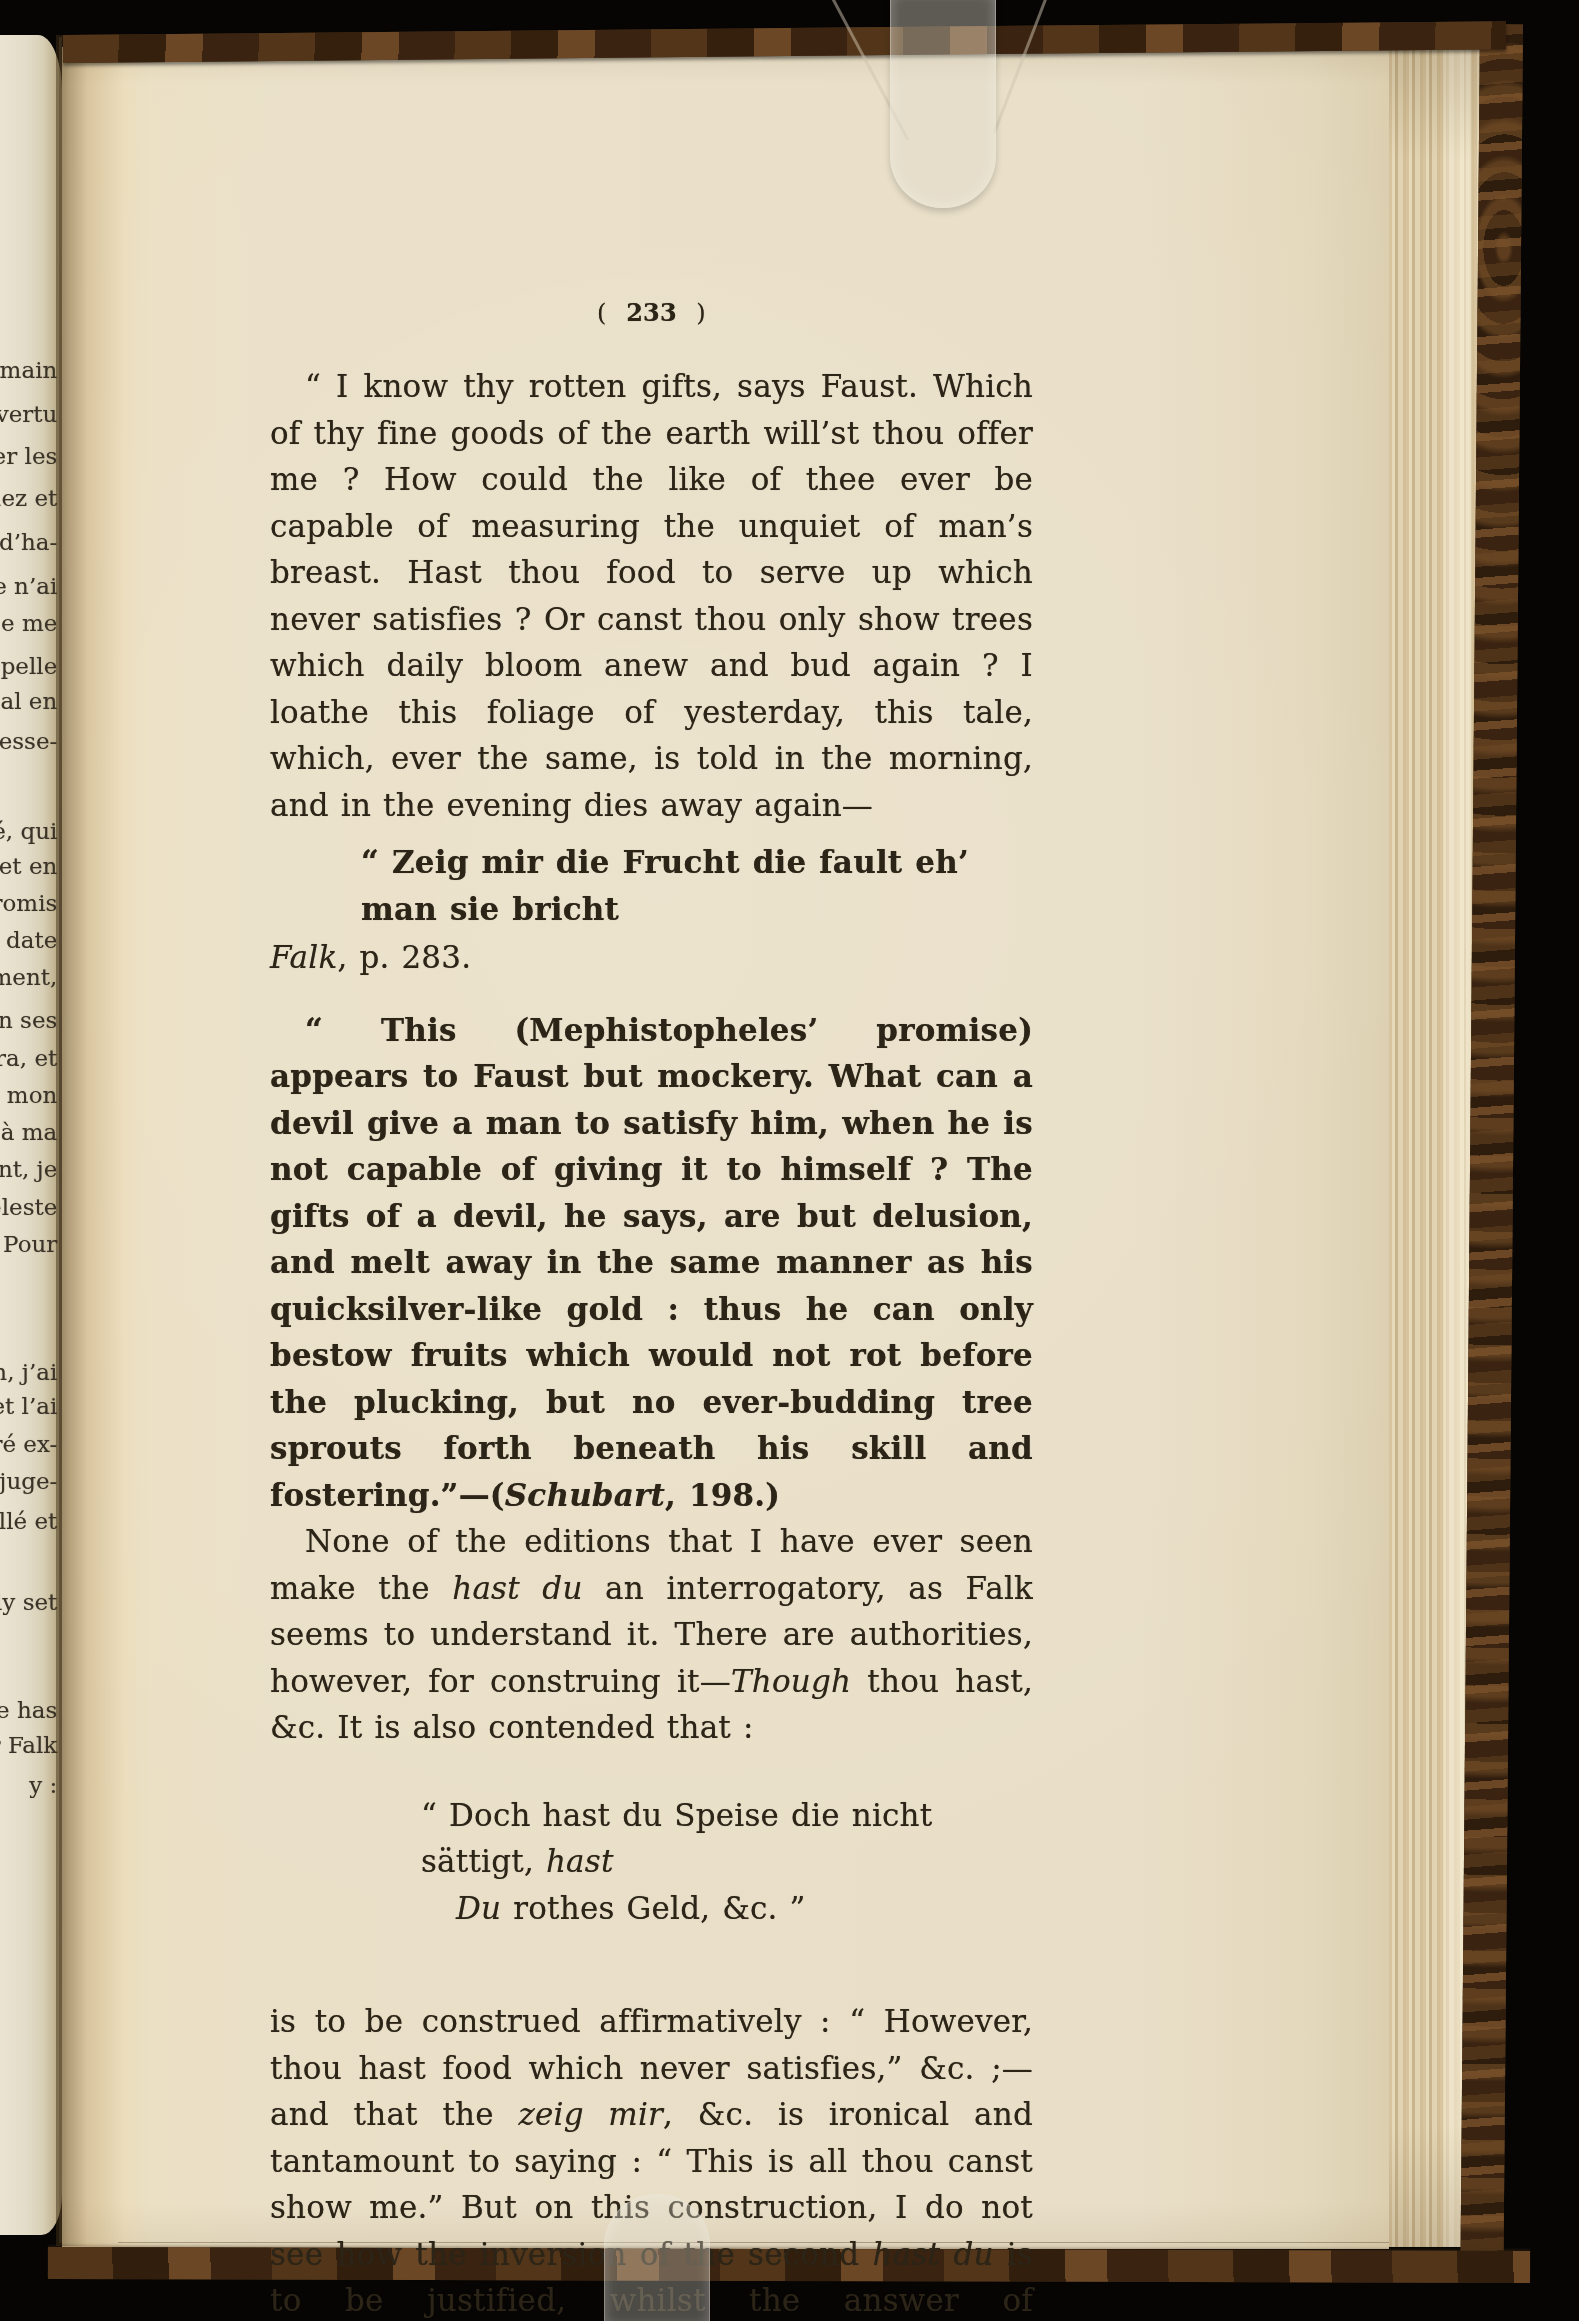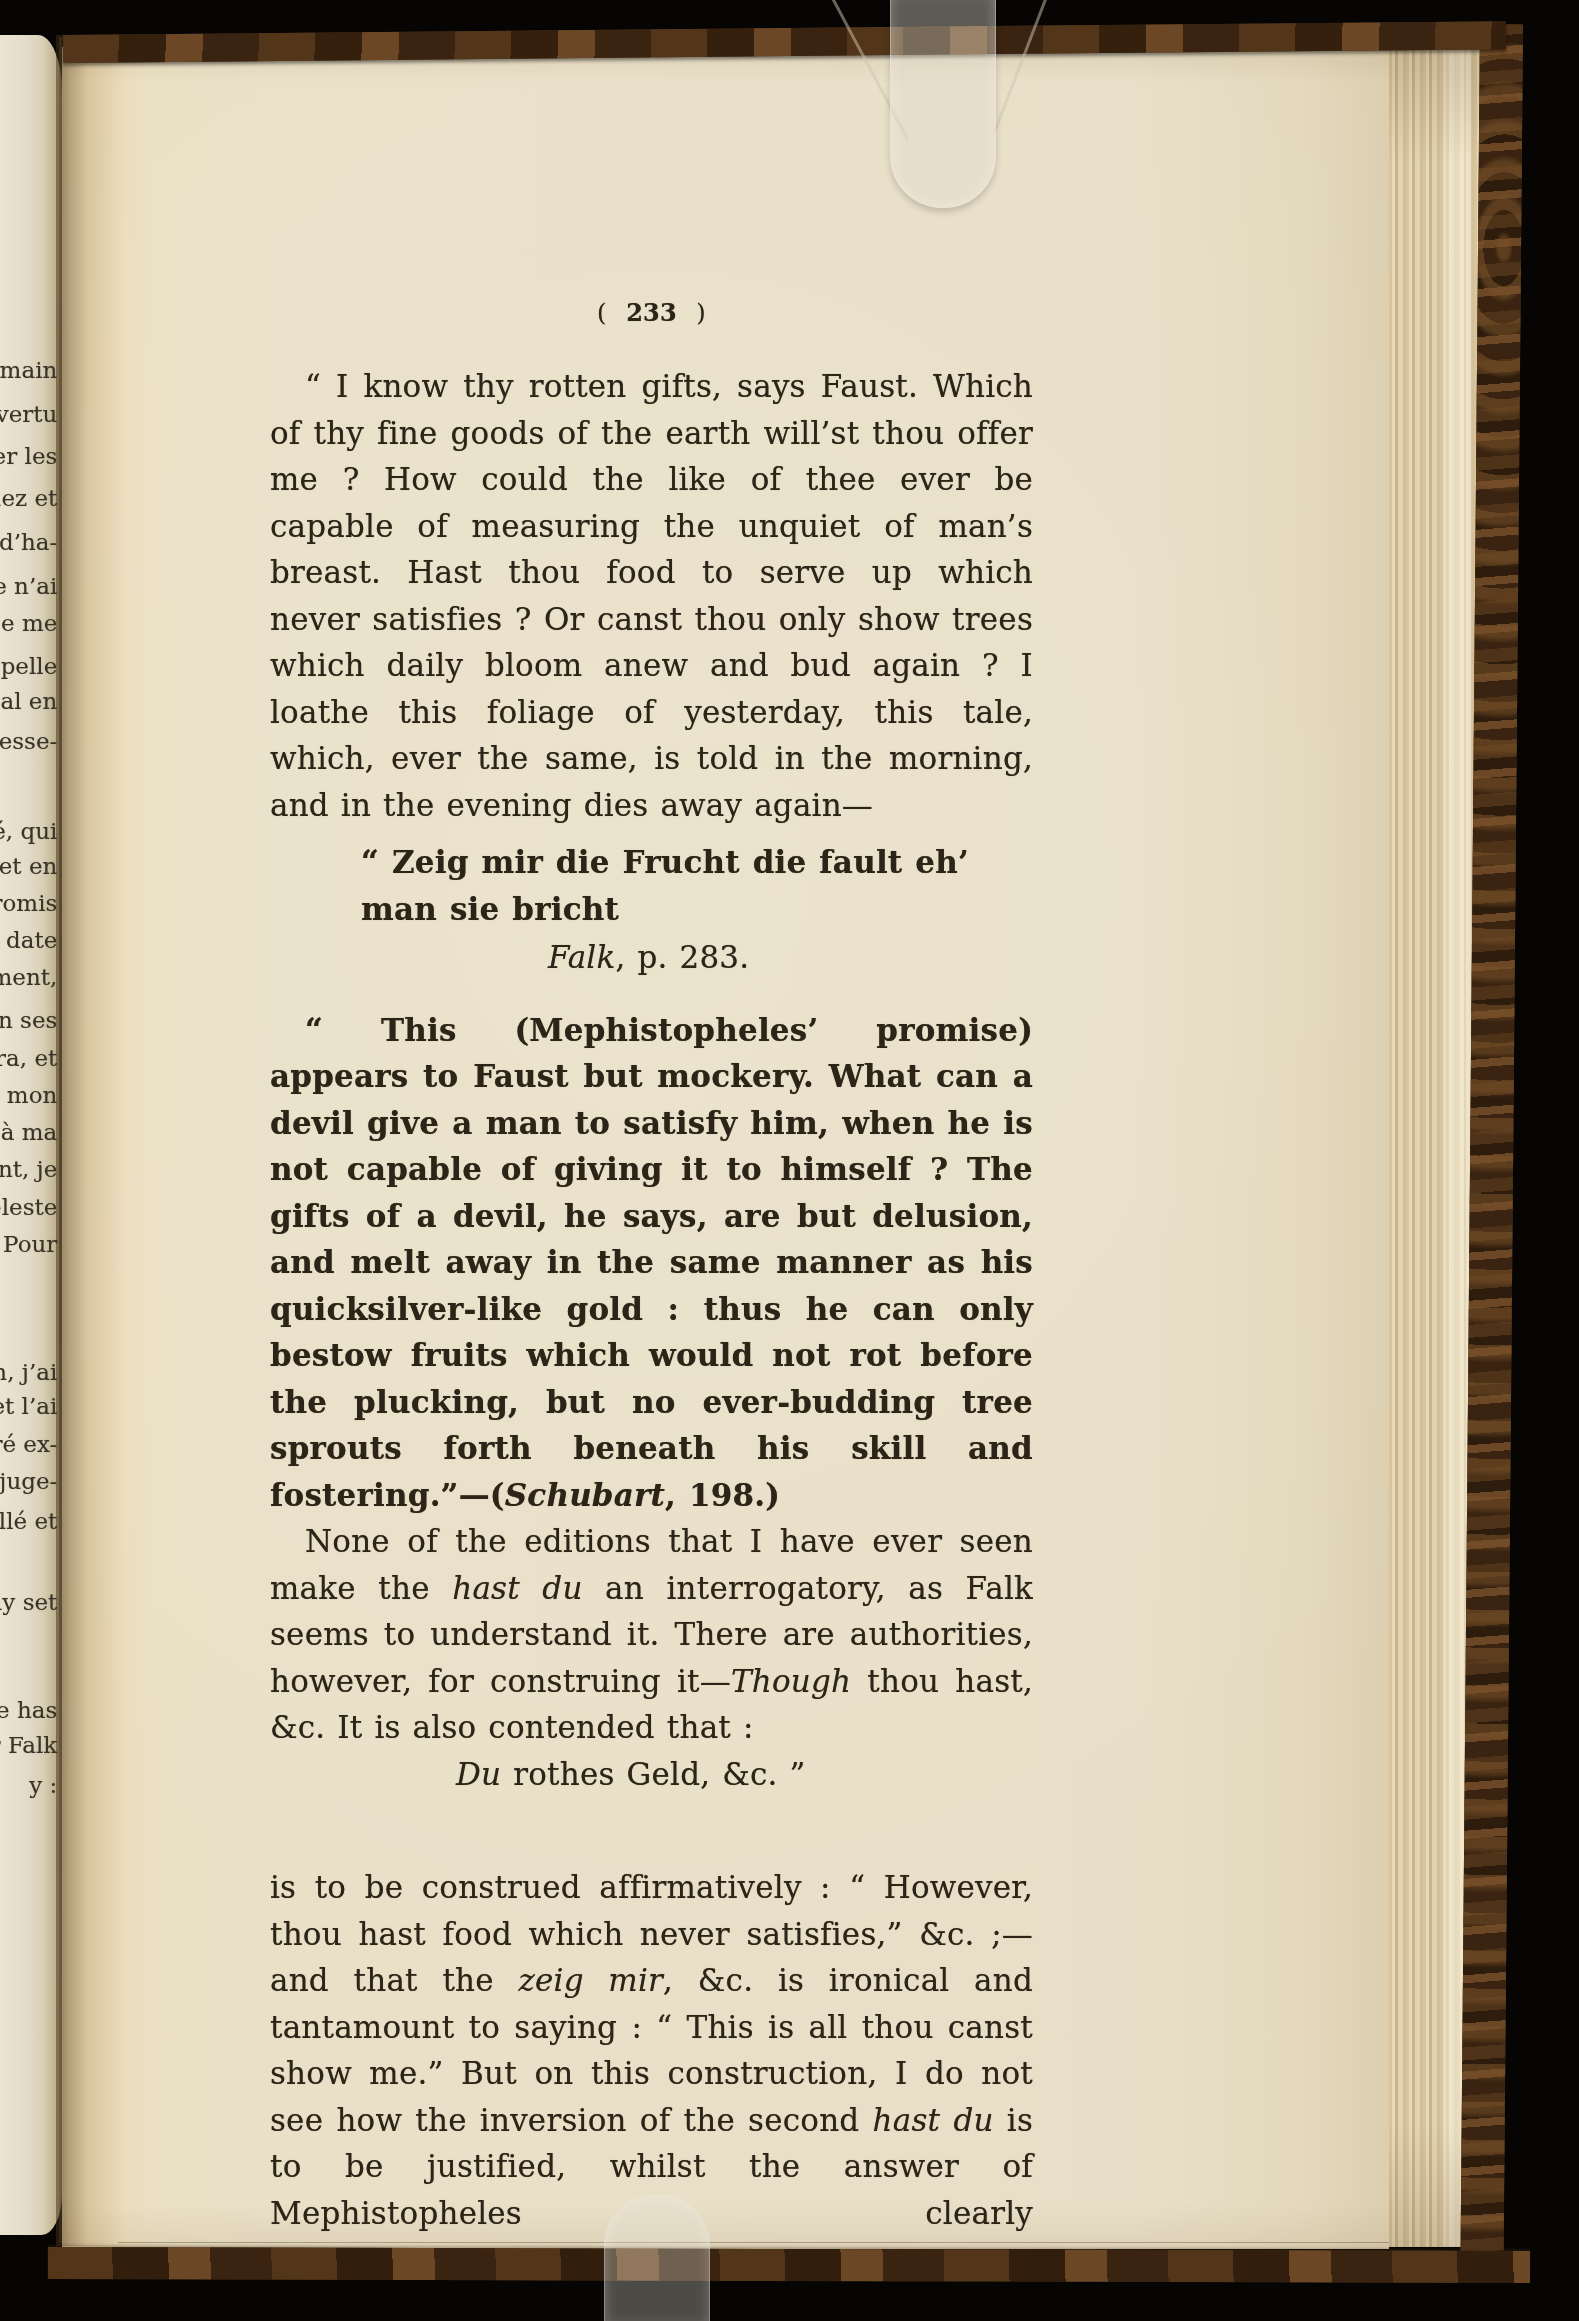--- a/index.html
+++ b/index.html
@@ -75,21 +75,21 @@
     font-size:31px;line-height:1.5;letter-spacing:0.2px;word-spacing:1.9px;
     text-shadow:0 0 0.7px rgba(43,36,23,.55);}
   .pagenum{margin:295px 0 0 0;text-align:center;white-space:pre;font-size:24px;}
   .bd{font-weight:bold;}
   .it{font-style:italic;}
   .para{text-align:justify;margin:0;}
   .indent{text-indent:35px;}
   .p1{margin-top:32px;}
   .q1a{margin:11.2px 0 0 91px;font-weight:bold;}
   .q1b{margin:0 0 0 153px;}
-  .attr{margin:1.9px 5.6px 0 0;text-align:center;}
+  .attr{margin:1.9px 5.6px 0 0;text-align:left;}
   .p2{margin-top:26px;font-weight:bold;}
   .q2a{margin:41px 0 0 151px;}
   .q2b{margin:0 0 0 186px;}
   .p4{margin-top:67px;text-align-last:justify;}
 </style>
 </head>
 <body>
 
 <div class="scene">
 
@@ -141,20 +141,21 @@
 
     <p class="para indent p1"><span>“ I know thy rotten gifts, says Faust.  Which of thy fine goods of the earth will’st thou offer me ?  How could the like of thee ever be capable of measuring the unquiet of man’s breast.  Hast thou food to serve up which never satisfies ?  Or canst thou only show trees which daily bloom anew and bud again ?  I loathe this foliage of yesterday, this tale, which, ever the same, is told in the morning, and in the evening dies away again—</span></p>
 
     <div class="q1a"><span>“ Zeig mir die Frucht die fault eh’ man sie bricht</span></div>
     <div class="attr"><span class="it">Falk</span><span>, p. 283.</span></div>
 
     <p class="para indent p2"><span>“ This (Mephistopheles’ promise) appears to Faust but mockery.  What can a devil give a man to satisfy him, when he is not capable of giving it to himself ? The gifts of a devil, he says, are but delusion, and melt away in the same manner as his quicksilver-like gold : thus he can only bestow fruits which would not rot before the plucking, but no ever-budding tree sprouts forth beneath his skill and fostering.”—(</span><span class="it">Schubart</span><span>, 198.)</span></p>
 
     <p class="para indent"><span>None of the editions that I have ever seen make the </span><span class="it">hast du</span><span> an interrogatory, as Falk seems to understand it.  There are authorities, however, for construing it—</span><span class="it">Though</span><span> thou hast, &amp;c.  It is also contended that :</span></p>
 
+    <div class="q2a"><span>“ Doch hast du Speise die nicht sättigt, </span><span class="it">hast</span></div>
     <div class="q2b"><span class="it">Du</span><span> rothes Geld, &amp;c. ”</span></div>
 
     <p class="para p4"><span>is to be construed affirmatively : “ However, thou hast food which never satisfies,” &amp;c. ;—and that the </span><span class="it">zeig mir</span><span>, &amp;c. is ironical and tantamount to saying : “ This is all thou canst show me.”  But on this construction, I do not see how the inversion of the second </span><span class="it">hast du</span><span> is to be justified, whilst the answer of Mephistopheles clearly</span></p>
   </div>
 
   <div class="arm arm-left"></div>
   <div class="arm arm-right"></div>
   <div class="clip-top"></div>
   <div class="clip-bottom"></div>
 

